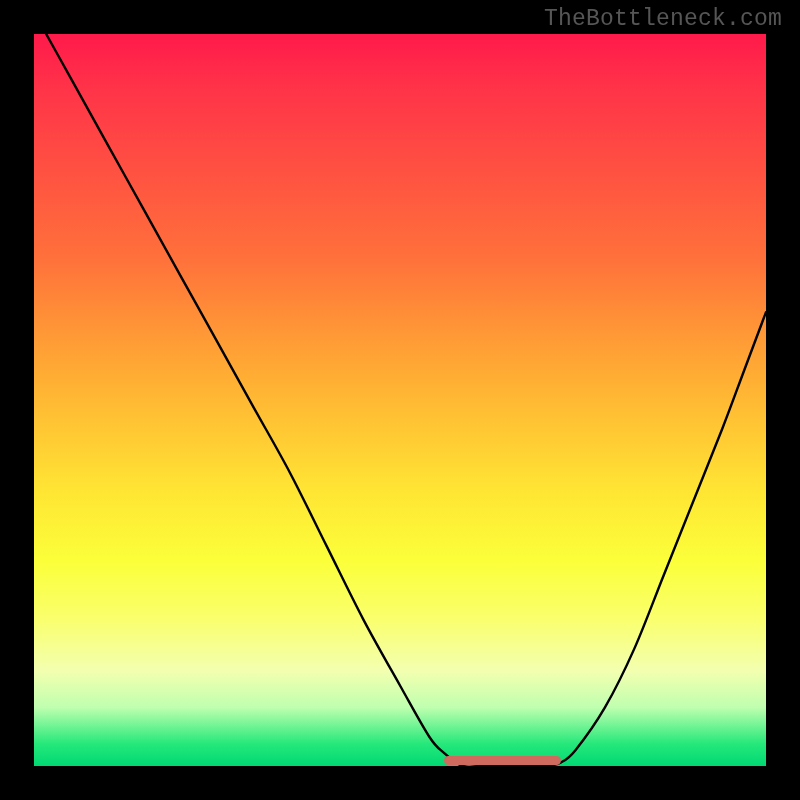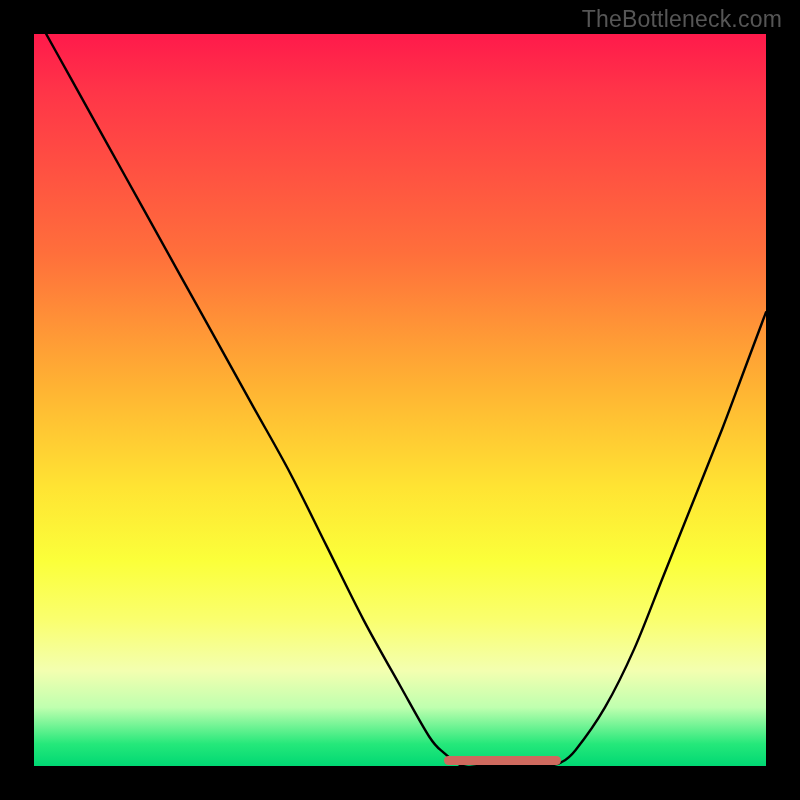--- a/index.html
+++ b/index.html
@@ -51,21 +51,21 @@
   .marker {
     position: absolute;
     height: 9px;
     background: #cf6a5e;
     border-radius: 5px;
   }
   .watermark {
     position: absolute;
     top: 6px;
     right: 18px;
-    font-family: Liberation Sans, sans-serif;
+    font-family: Liberation Mono, monospace;
     font-size: 23px;
     color: #565656;
     letter-spacing: 0.2px;
   }
 </style>
 </head>
 <body>
 
 <div class="frame">
   <div class="plot">

